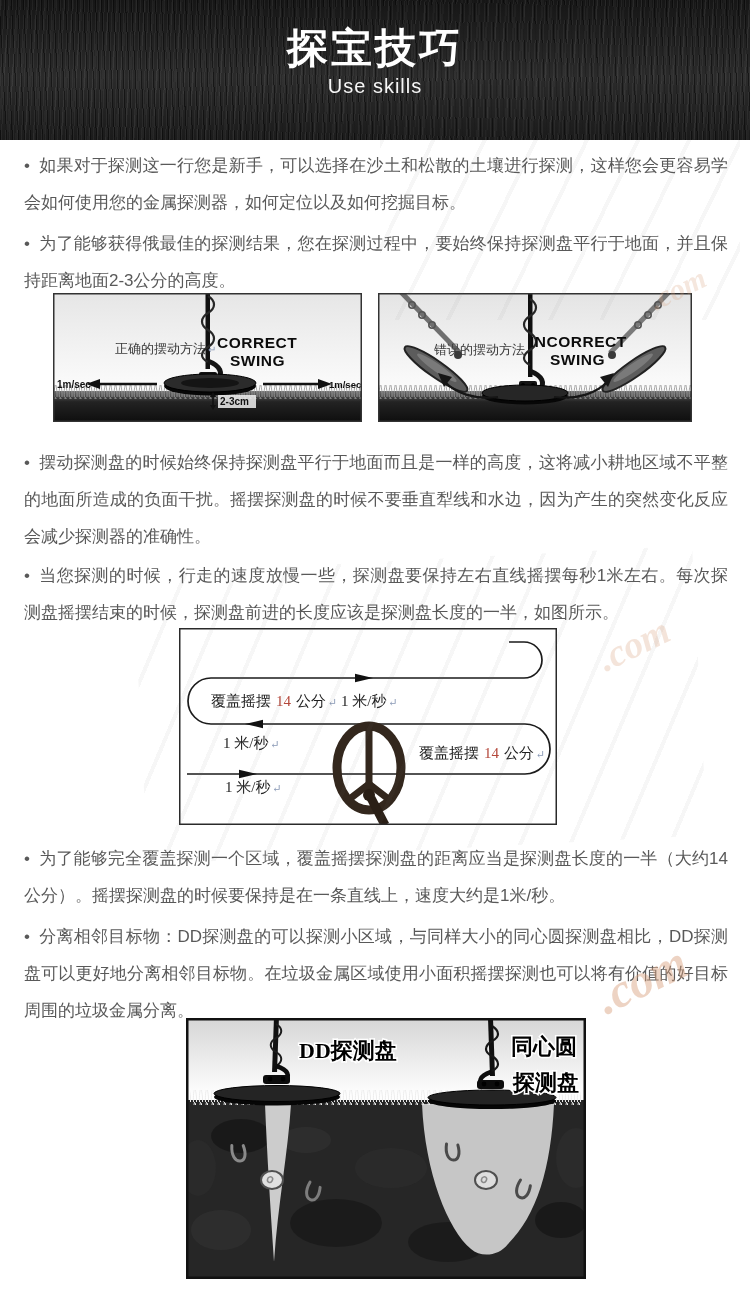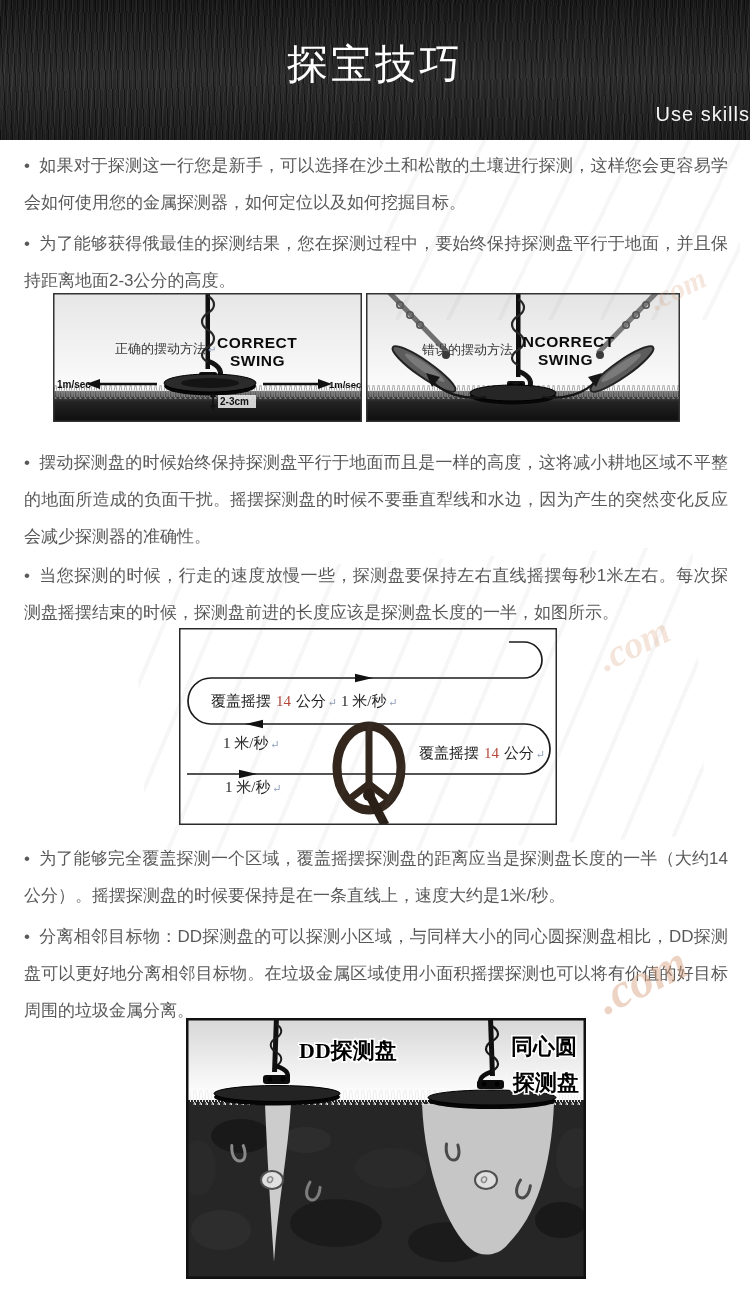--- a/index.html
+++ b/index.html
@@ -7,34 +7,34 @@
         font-family:"Liberation Sans",sans-serif;}
 
   
   .header{position:absolute;left:0;top:0;width:750px;height:140px;text-align:center;
     background-color:#222;
     background-image:
       repeating-linear-gradient(93deg, rgba(255,255,255,0.05) 0px, rgba(255,255,255,0.05) 1px, transparent 1px, transparent 4px),
       repeating-linear-gradient(87deg, rgba(0,0,0,0.45) 0px, rgba(0,0,0,0.45) 1px, transparent 1px, transparent 6px),
       repeating-linear-gradient(95deg, rgba(255,255,255,0.03) 0px, rgba(255,255,255,0.03) 2px, transparent 2px, transparent 9px),
       linear-gradient(180deg,#161616 0%,#2b2b2b 55%,#1b1b1b 100%);}
-  .header .title{display:block;padding-top:42px;font-size:41px;font-weight:normal;color:#ffffff;
+  .header .title{display:block;padding-top:26px;font-size:41px;font-weight:bold;color:#ffffff;
     letter-spacing:3px;line-height:1.1;}
-  .header .subtitle{display:block;margin-top:16px;font-size:20px;color:#f6f6f6;letter-spacing:1px;text-align:right;}
+  .header .subtitle{display:block;margin-top:4px;font-size:20px;color:#f6f6f6;letter-spacing:1px;}
 
   
   .para{position:absolute;left:24px;width:704px;font-size:17px;line-height:37px;color:#595959;
         text-align:justify;margin:0;}
   .blt{margin-right:9px;color:#595959;}
   #p1{top:147px;} #p2{top:225px;} #p3{top:444px;} #p4{top:557px;} #p5{top:840px;} #p6{top:918px;}
 
   
   .fig{position:absolute;}
   #fig-swing-l{left:53px;top:293px;}
-  #fig-swing-r{left:366px;top:293px;}
+  #fig-swing-r{left:378px;top:293px;}
   #fig-pattern{left:179px;top:628px;}
   #fig-coils{left:186px;top:1018px;}
 
   svg text{font-family:"Liberation Sans",sans-serif;}
   .svg-serif{font-family:"Liberation Serif","DejaVu Serif",serif;}
   .cap-en{font-weight:bold;fill:#0b0b0b;letter-spacing:0.5px;}
   .cap-cn{fill:#3a3a3a;}
   .ret{fill:#8a99b6;}
   .speedlbl{font-weight:bold;fill:#111;}
   .biglabel{font-weight:bold;fill:#000;paint-order:stroke;stroke:#ffffff;stroke-width:3px;}

